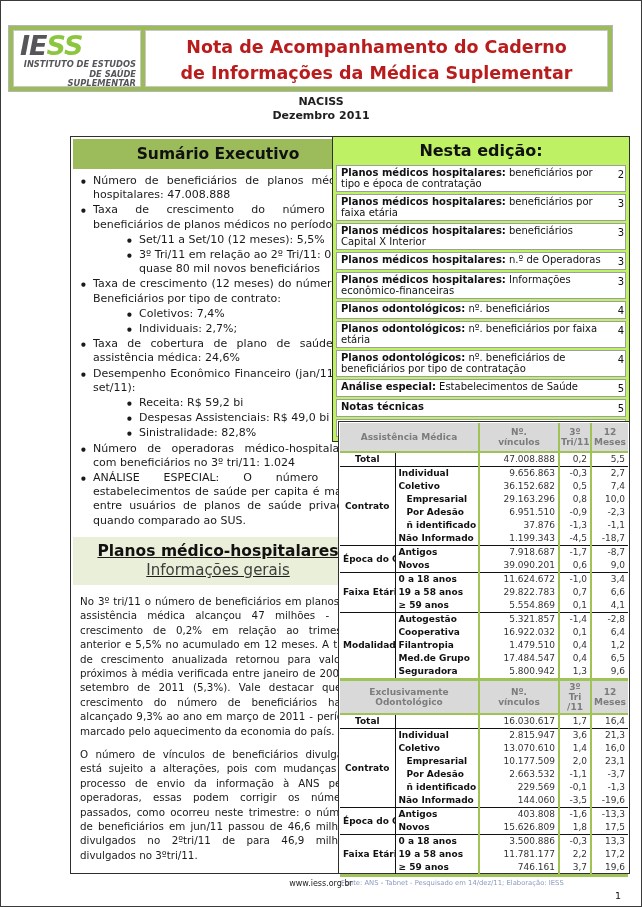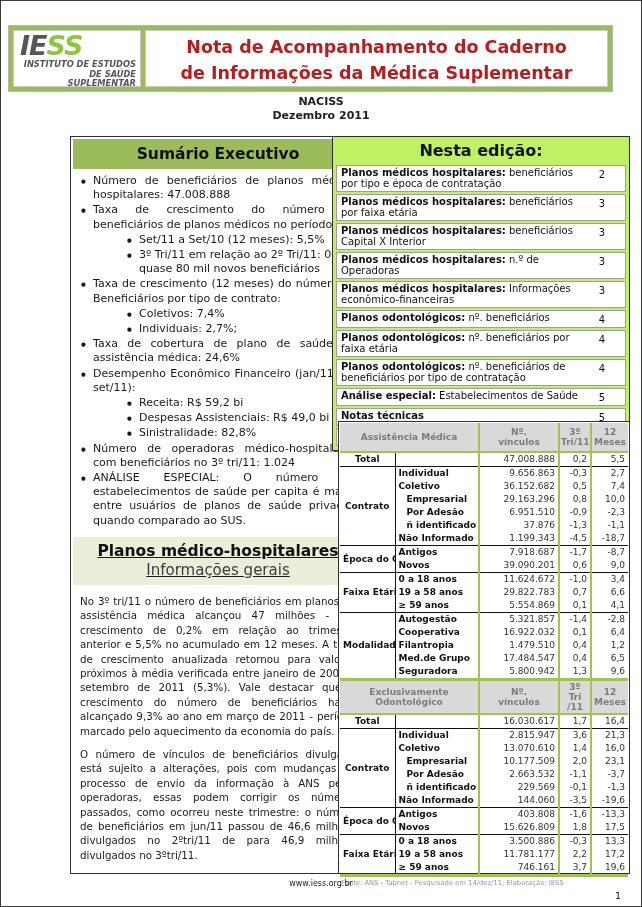--- a/index.html
+++ b/index.html
@@ -24,21 +24,21 @@
   ul.bullets li::before{content:"\25CF";position:absolute;left:1px;top:0;font-size:5.5px;color:#1a1a1a;}
   ul.bullets li.sub{margin-left:46px;margin-right:0;}
   .section-header{margin:9px 2px 0 2px;padding:4px 0 5px;background:#E9EFD9;text-align:center;text-decoration:underline;}
   .sh1{font-weight:bold;font-size:15.5px;line-height:20px;color:#111;}
   .sh2{font-size:15px;line-height:19px;color:#3d3d3d;}
   .para{margin:9px 9px 0 9px;text-align:justify;font-size:10.3px;line-height:14.4px;}
 
   
   .toc-box{position:absolute;left:331px;top:135px;width:298px;border:1px solid #2f2f2f;box-sizing:border-box;padding:0 3px 2px 3px;background:#bef264;}
   .toc-title{font-weight:bold;font-size:16px;text-align:center;padding:4px 0 5px 0;color:#111;}
-  .toc-row{border:1px solid #9e9e9e;margin-bottom:2px;display:flex;padding:2px 20px 2px 4px;background:#fff;align-items:flex-start;}
+  .toc-row{border:1px solid #9e9e9e;margin-bottom:2px;display:flex;padding:2px 1px 2px 4px;background:#fff;align-items:flex-start;}
   .toc-text{flex:1;font-size:10px;line-height:10.5px;color:#111;}
   .toc-bold{font-weight:bold;}
   .toc-page{width:16px;text-align:right;font-size:10px;padding-top:1px;color:#111;}
 
   
   .tables-box{position:absolute;left:337px;top:420px;width:292px;height:453px;border:1px solid #2f2f2f;box-sizing:border-box;padding:1px;background:#fff;}
   table.dtable{width:100%;border-collapse:collapse;table-layout:fixed;border-bottom:3px solid #9FC356;border-radius:32px;}
   table.dtable th{background:#D9D9D9;color:#7c7c7c;font-weight:bold;font-size:9px;line-height:10px;height:26px;border-bottom:2px solid #9FC356;padding:1px;}
   th.t-title{border-right:2px solid #9FC356;}
   th.t-num{border-right:2px solid #9FC356;}

